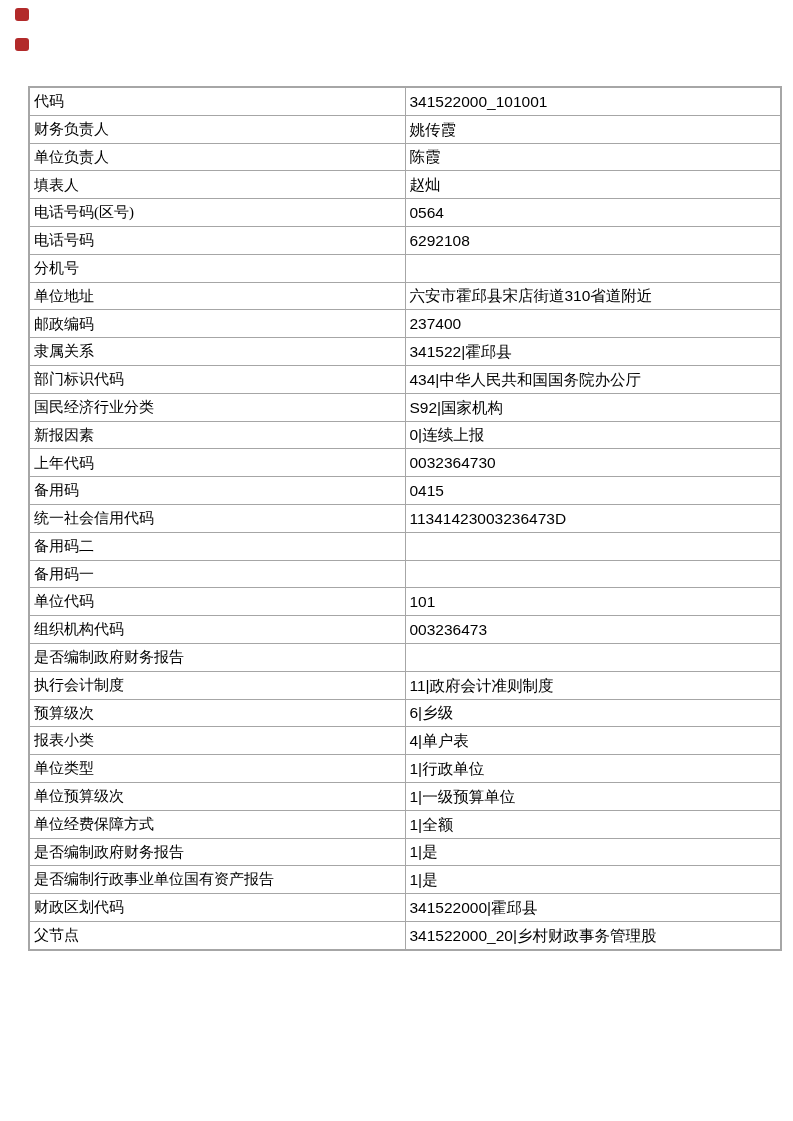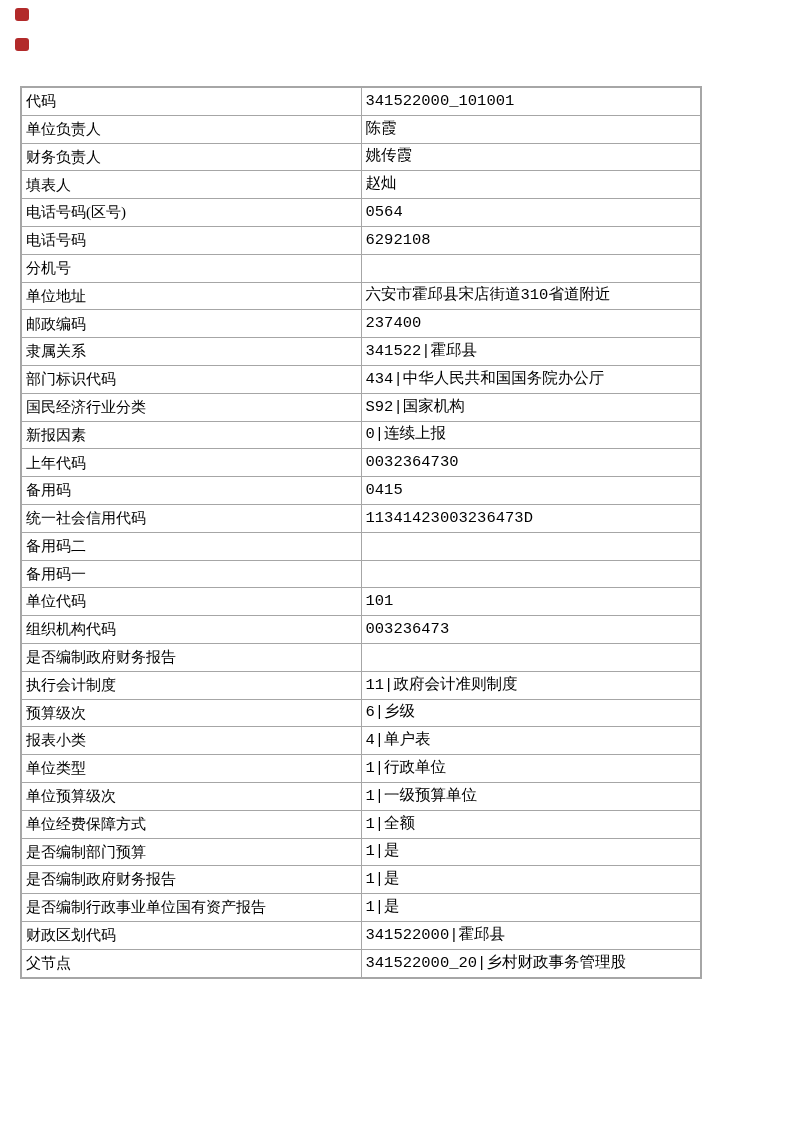--- a/index.html
+++ b/index.html
@@ -20,23 +20,23 @@
     width: 14px;
     height: 13px;
     border-radius: 3px;
     background: #b22a2a;
   }
   .red-marker.m1 { top: 8px; }
   .red-marker.m2 { top: 38px; }
 
   table.doc-table {
     position: absolute;
-    left: 20px;
+    left: 28px;
     top: 86px;
-    width: 682px;
+    width: 754px;
     border-collapse: collapse;
     table-layout: fixed;
     border: 2px solid #a6a6a6;
   }
   table.doc-table col { width: 50%; }
   table.doc-table td {
     border: 1px solid #a6a6a6;
     height: 26.8px;
     box-sizing: content-box;
     padding: 0 3px 0 4px;
@@ -44,47 +44,47 @@
     color: #000000;
     white-space: nowrap;
     overflow: hidden;
     line-height: 1.1;
   }
   td.label-cell {
     font-family: "Liberation Serif", "DejaVu Serif", serif;
     font-size: 15px;
   }
   td.value-cell {
-    font-family: Liberation Mono, monospace;
+    font-family: Liberation Sans, sans-serif;
     font-size: 15.5px;
   }
 </style>
 </head>
 <body>
 
 <div class="red-marker m1"></div>
 <div class="red-marker m2"></div>
 
 <table class="doc-table">
   <colgroup>
     <col>
     <col>
   </colgroup>
   <tbody>
       <tr>
         <td class="label-cell">代码</td>
         <td class="value-cell">341522000_101001</td>
       </tr>
       <tr>
+        <td class="label-cell">财务负责人</td>
+        <td class="value-cell">姚传霞</td>
+      </tr>
+      <tr>
         <td class="label-cell">单位负责人</td>
         <td class="value-cell">陈霞</td>
-      </tr>
-      <tr>
-        <td class="label-cell">财务负责人</td>
-        <td class="value-cell">姚传霞</td>
       </tr>
       <tr>
         <td class="label-cell">填表人</td>
         <td class="value-cell">赵灿</td>
       </tr>
       <tr>
         <td class="label-cell">电话号码(区号)</td>
         <td class="value-cell">0564</td>
       </tr>
       <tr>
@@ -169,24 +169,20 @@
       </tr>
       <tr>
         <td class="label-cell">单位预算级次</td>
         <td class="value-cell">1|一级预算单位</td>
       </tr>
       <tr>
         <td class="label-cell">单位经费保障方式</td>
         <td class="value-cell">1|全额</td>
       </tr>
       <tr>
-        <td class="label-cell">是否编制部门预算</td>
-        <td class="value-cell">1|是</td>
-      </tr>
-      <tr>
         <td class="label-cell">是否编制政府财务报告</td>
         <td class="value-cell">1|是</td>
       </tr>
       <tr>
         <td class="label-cell">是否编制行政事业单位国有资产报告</td>
         <td class="value-cell">1|是</td>
       </tr>
       <tr>
         <td class="label-cell">财政区划代码</td>
         <td class="value-cell">341522000|霍邱县</td>

